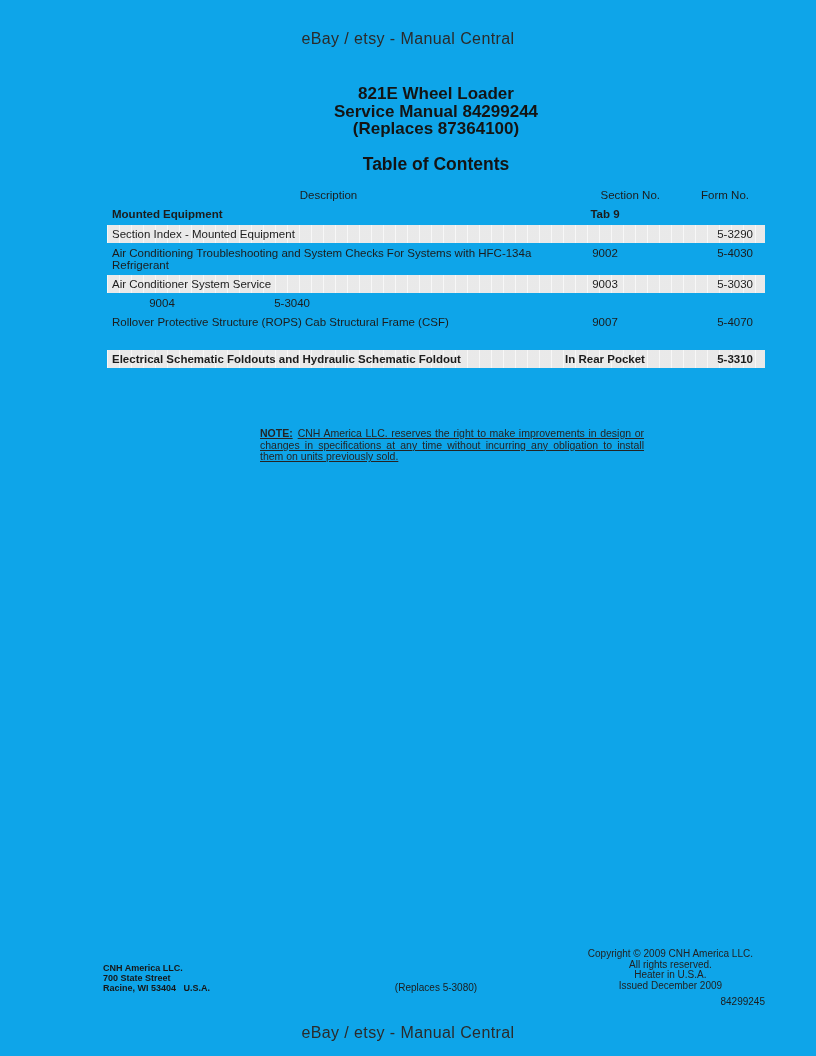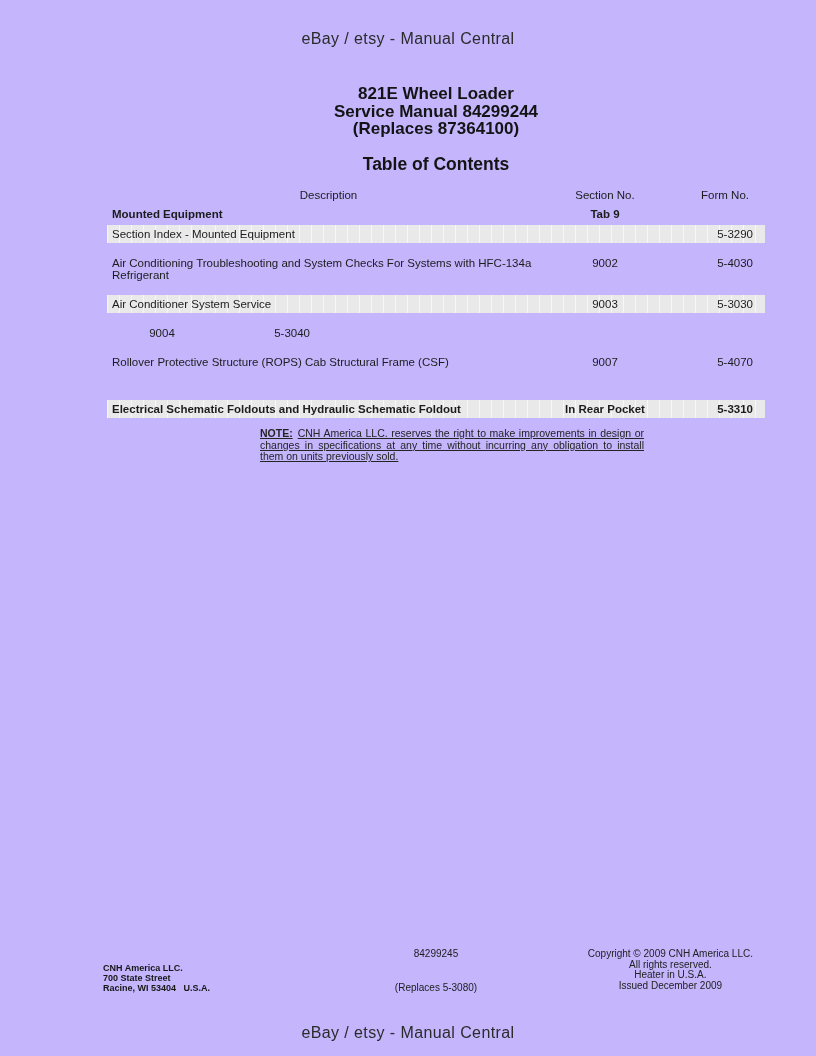--- a/index.html
+++ b/index.html
@@ -3,21 +3,21 @@
 <meta charset="utf-8">
 <style>
   * { margin: 0; padding: 0; box-sizing: border-box; }
   html, body { background: #ffffff; }
   body { font-family: "Liberation Sans", sans-serif; color: #1c1c1c; }
 
   .sheet {
     position: relative;
     width: 816px;
     height: 1056px;
-    background: #c4b5fd;
+    background: #0ea5e9;
     overflow: hidden;
   }
 
   .watermark {
     position: absolute;
     left: 0;
     width: 100%;
     text-align: center;
     font-size: 16px;
     color: #2b2b2b;
@@ -39,28 +39,28 @@
   .toc-heading { font-size: 17.5px; margin-top: 16px; }
 
   .toc {
     position: absolute;
     top: 188px;
     left: 107px;
     width: 658px;
     font-size: 11.5px;
     color: #1c1c1c;
   }
-  .row { display: flex; align-items: flex-start; margin-bottom: 11px; min-height: 18px; }
+  .row { display: flex; align-items: flex-start; margin-bottom: 1px; min-height: 18px; }
   .cell { padding: 3px 0; }
   .cell.desc { flex: 1; padding-left: 5px; padding-right: 10px; }
   .cell.sec  { width: 110px; text-align: center; }
   .cell.form { width: 105px; text-align: right; padding-right: 12px; }
 
   .header-row { min-height: 16px; margin-bottom: 3px; }
-  .header-row .cell { padding: 1px 0; }
+  .header-row .cell { padding: 1px 0; text-align: right; }
   .header-row .cell.desc { text-align: center; }
   .header-row .cell.form { padding-right: 16px; }
 
   .group-row { font-weight: bold; margin-bottom: 2px; min-height: 16px; }
   .group-row .cell { padding: 1px 0 2px 0; }
   .group-row .cell.desc { padding-left: 5px; }
 
   .shaded {
     background-color: #ededed;
     background-image: repeating-linear-gradient(90deg,
@@ -78,24 +78,24 @@
     font-size: 10.5px;
     line-height: 11.7px;
     color: #242424;
     text-align: justify;
     text-decoration: underline;
   }
   .note .note-label { font-weight: bold; margin-right: 5px; }
 
   .footer-part {
     position: absolute;
-    top: 948px;
-    left: 107px;
-    width: 658px;
-    text-align: center;
+    top: 996px;
+    left: 107px;
+    width: 658px;
+    text-align: right;
     font-size: 10px;
   }
   .footer-replaces {
     position: absolute;
     top: 982px;
     left: 107px;
     width: 658px;
     text-align: center;
     font-size: 10px;
   }

